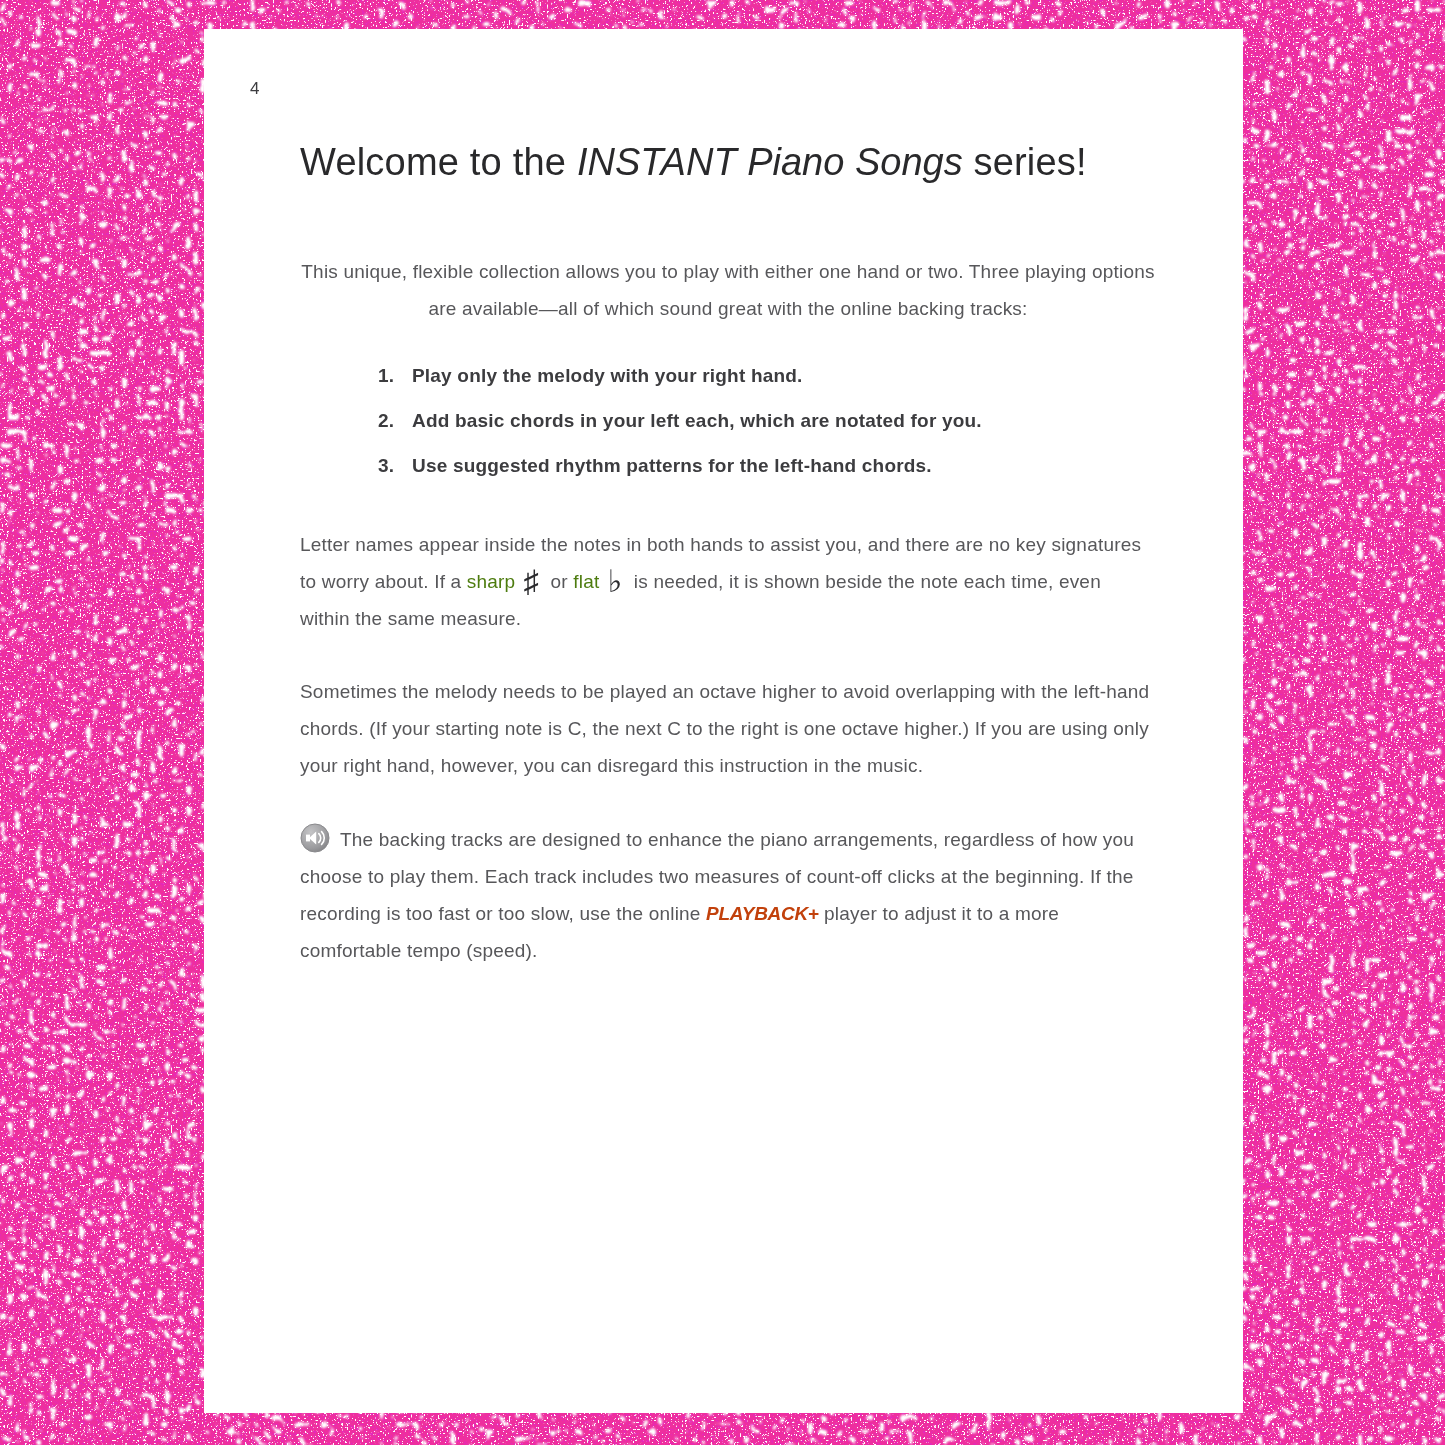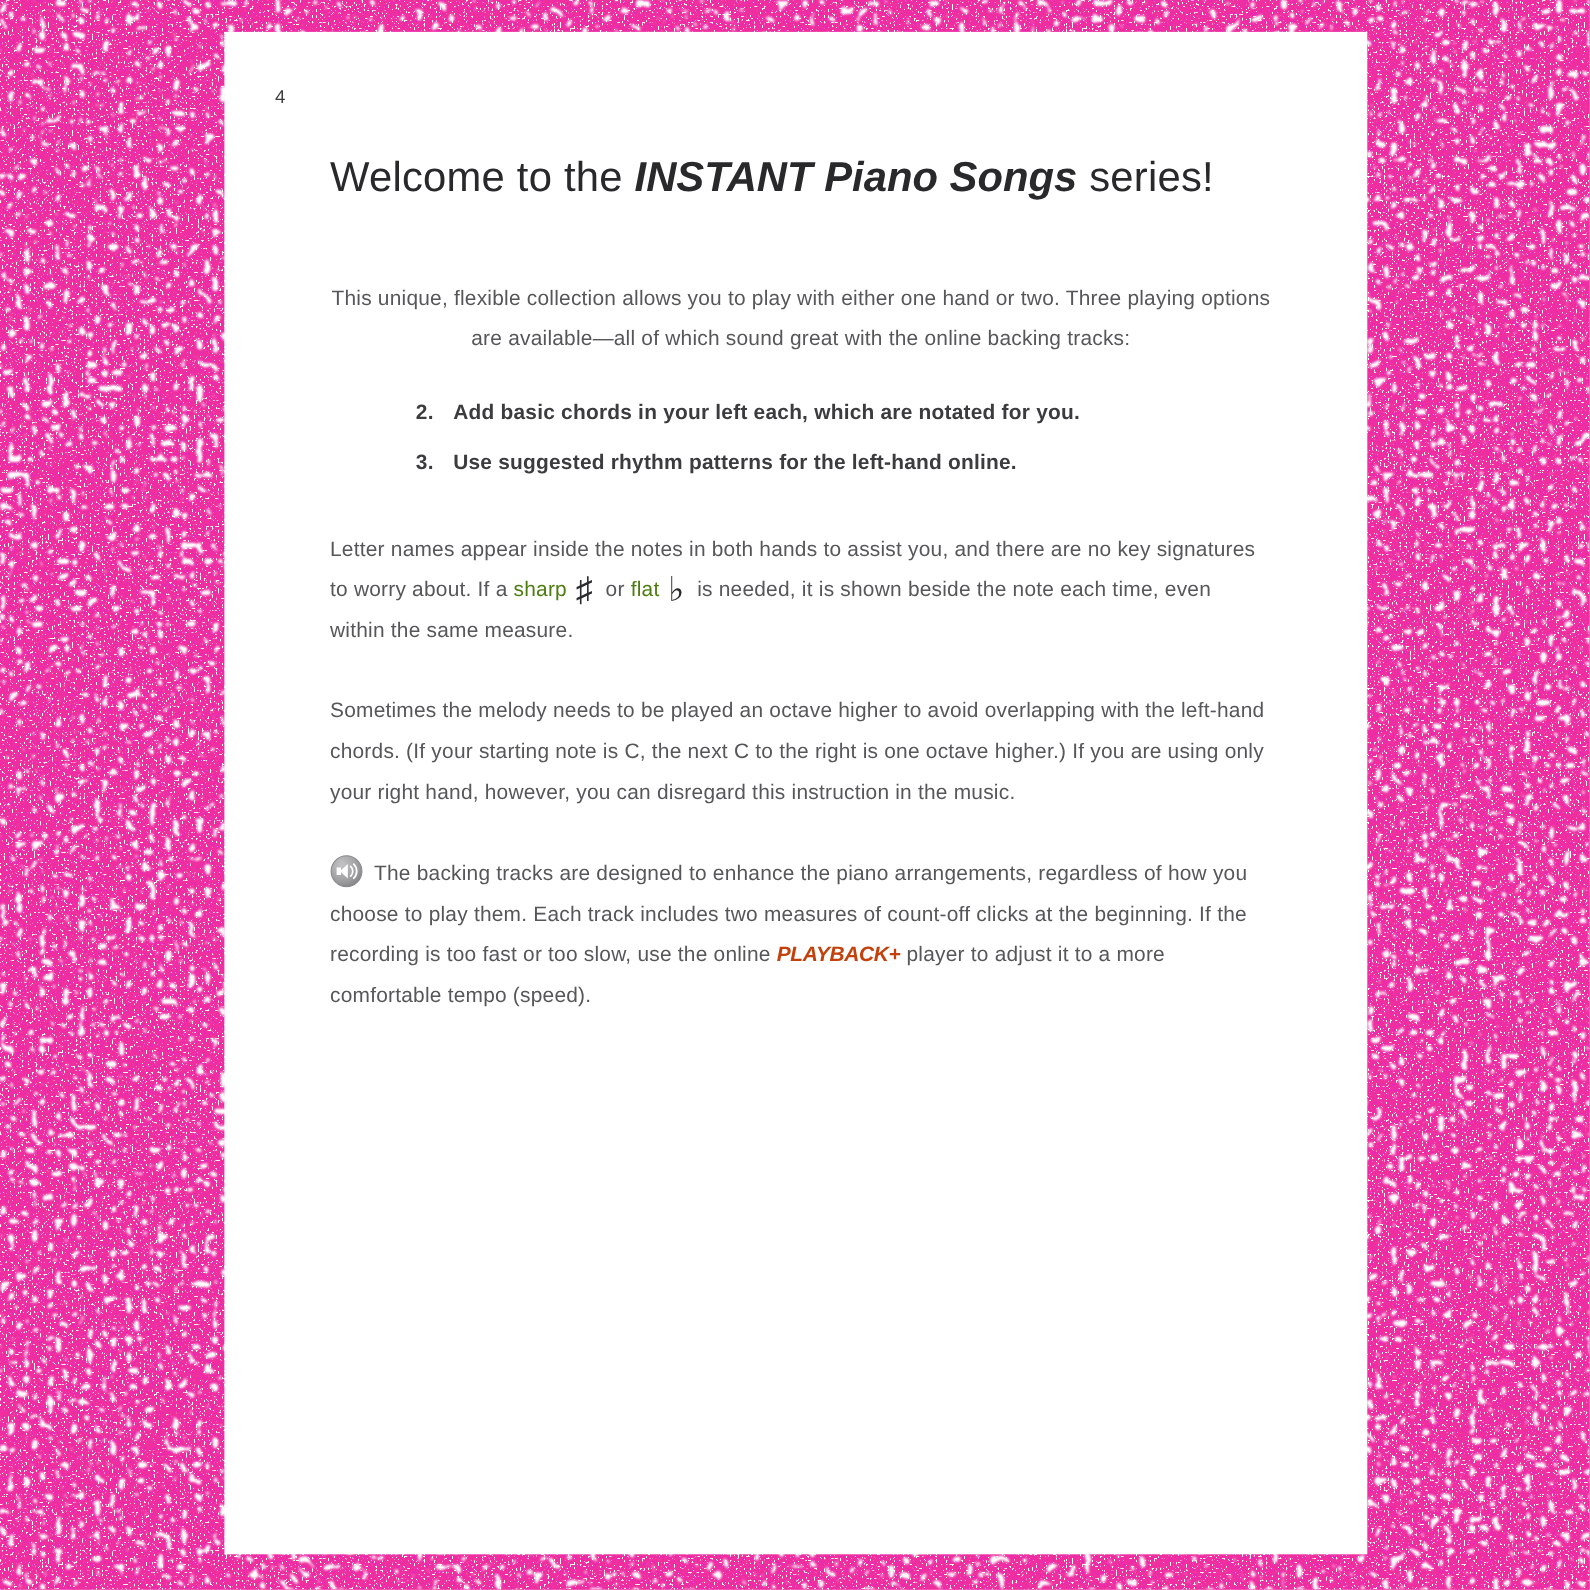--- a/index.html
+++ b/index.html
@@ -47,21 +47,21 @@
   .title {
     margin: 110px 0 0 0;
     font-size: 38px;
     line-height: 46px;
     font-weight: 400;
     color: #29292b;
     letter-spacing: 0.2px;
     white-space: nowrap;
   }
   .title .brand {
-    font-weight: 700;
+    font-weight: 400;
     font-style: italic;
     letter-spacing: 0;
   }
   .body {
     margin: 0;
     font-size: 19px;
     line-height: 37px;
     color: #57575a;
     letter-spacing: 0.2px;
   }
@@ -145,22 +145,23 @@
 
     <div class="page-number">4</div>
 
     <div class="content">
 
       <h1 class="title"><span>Welcome to the </span><span class="brand">INSTANT Piano Songs</span><span> series!</span></h1>
 
       <p class="body intro">This unique, flexible collection allows you to play with either one hand or two. Three playing options are available—all of which sound great with the online backing tracks:</p>
 
       <ol class="options">
+        <li class="option"><span class="num">1.</span><span>Play only the melody with your right hand.</span></li>
         <li class="option"><span class="num">2.</span><span>Add basic chords in your left each, which are notated for you.</span></li>
-        <li class="option"><span class="num">3.</span><span>Use suggested rhythm patterns for the left-hand online.</span></li>
+        <li class="option"><span class="num">3.</span><span>Use suggested rhythm patterns for the left-hand chords.</span></li>
       </ol>
 
       <p class="body para-letter-names"><span>Letter names appear inside the notes in both hands to assist you, and there are no key signatures to worry about. If a </span><b>sharp</b><span class="music-symbol">♯</span><span> or </span><b>flat</b><span class="music-symbol">♭</span><span> is needed, it is shown beside the note each time, even within the same measure.</span></p>
 
 
       <p class="body para-octave">Sometimes the melody needs to be played an octave higher to avoid overlapping with the left-hand chords. (If your starting note is C, the next C to the right is one octave higher.) If you are using only your right hand, however, you can disregard this instruction in the music.</p>
 
       <p class="body para-backing"><svg class="speaker-svg" width="30" height="30" viewBox="0 0 30 30" aria-hidden="true">
           <defs>
             <radialGradient id="spkGrad" cx="35%" cy="30%" r="80%">

